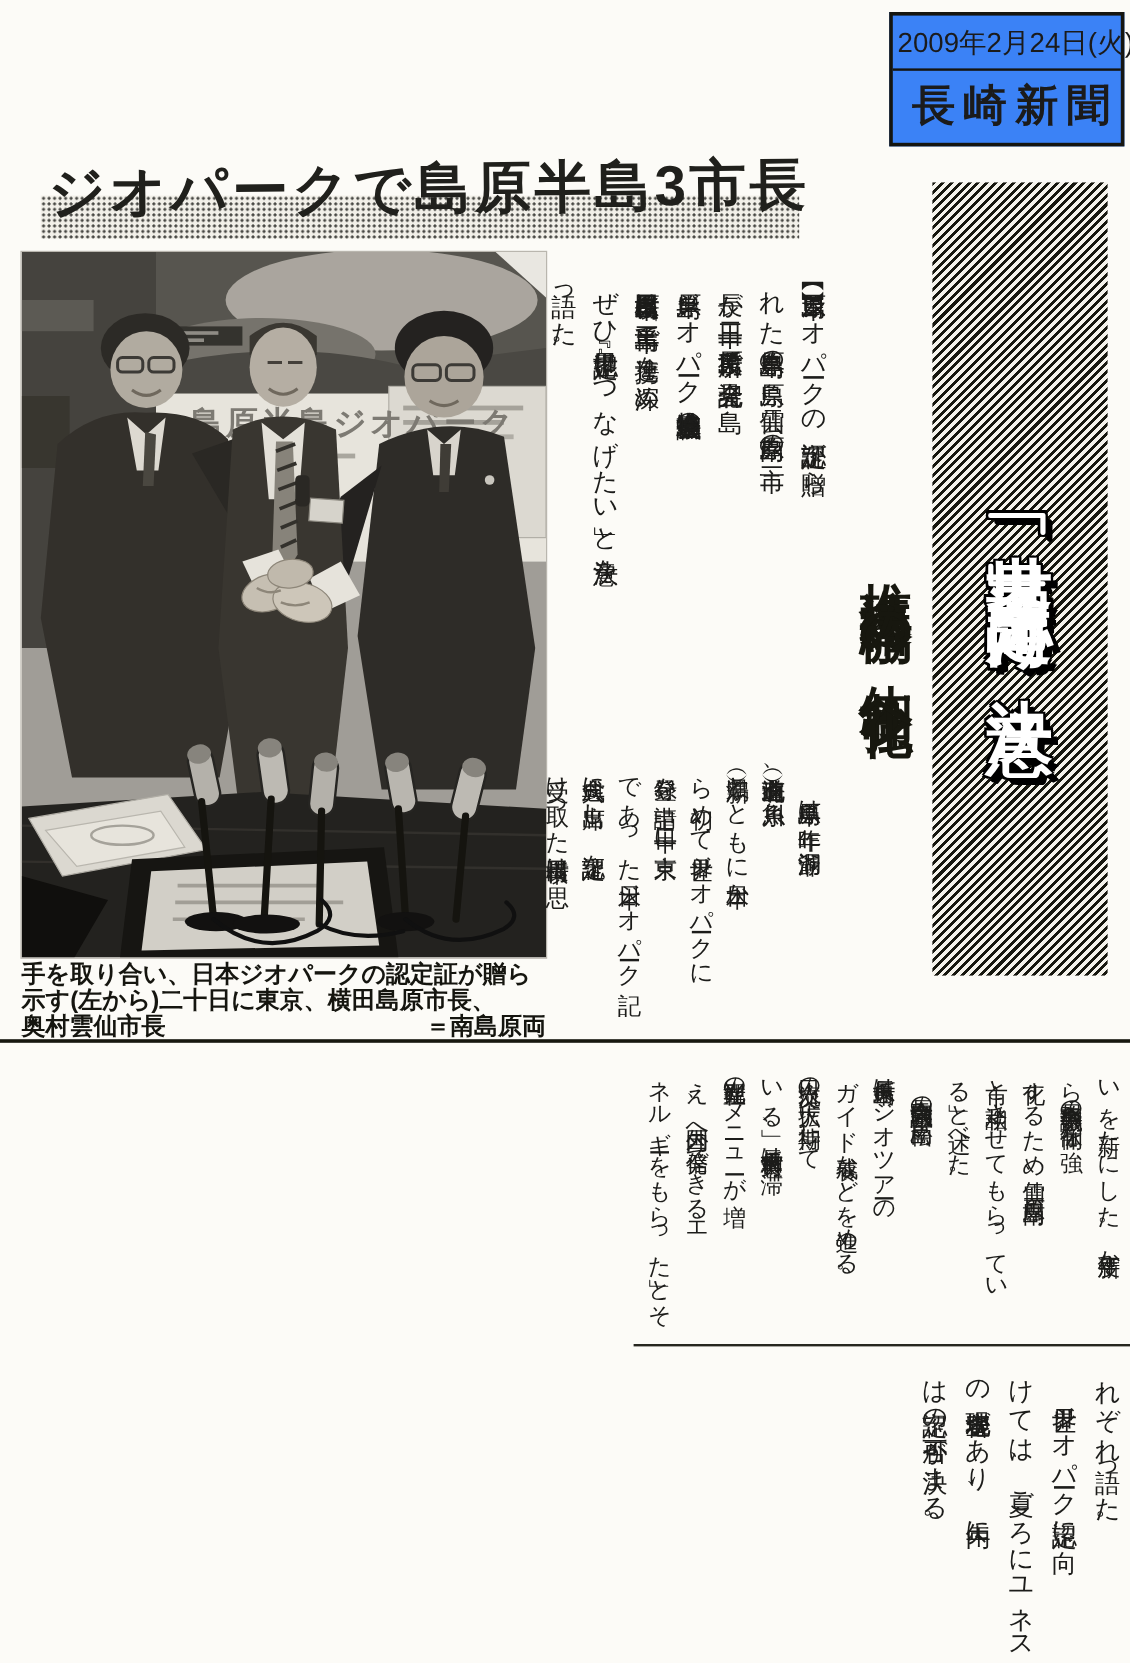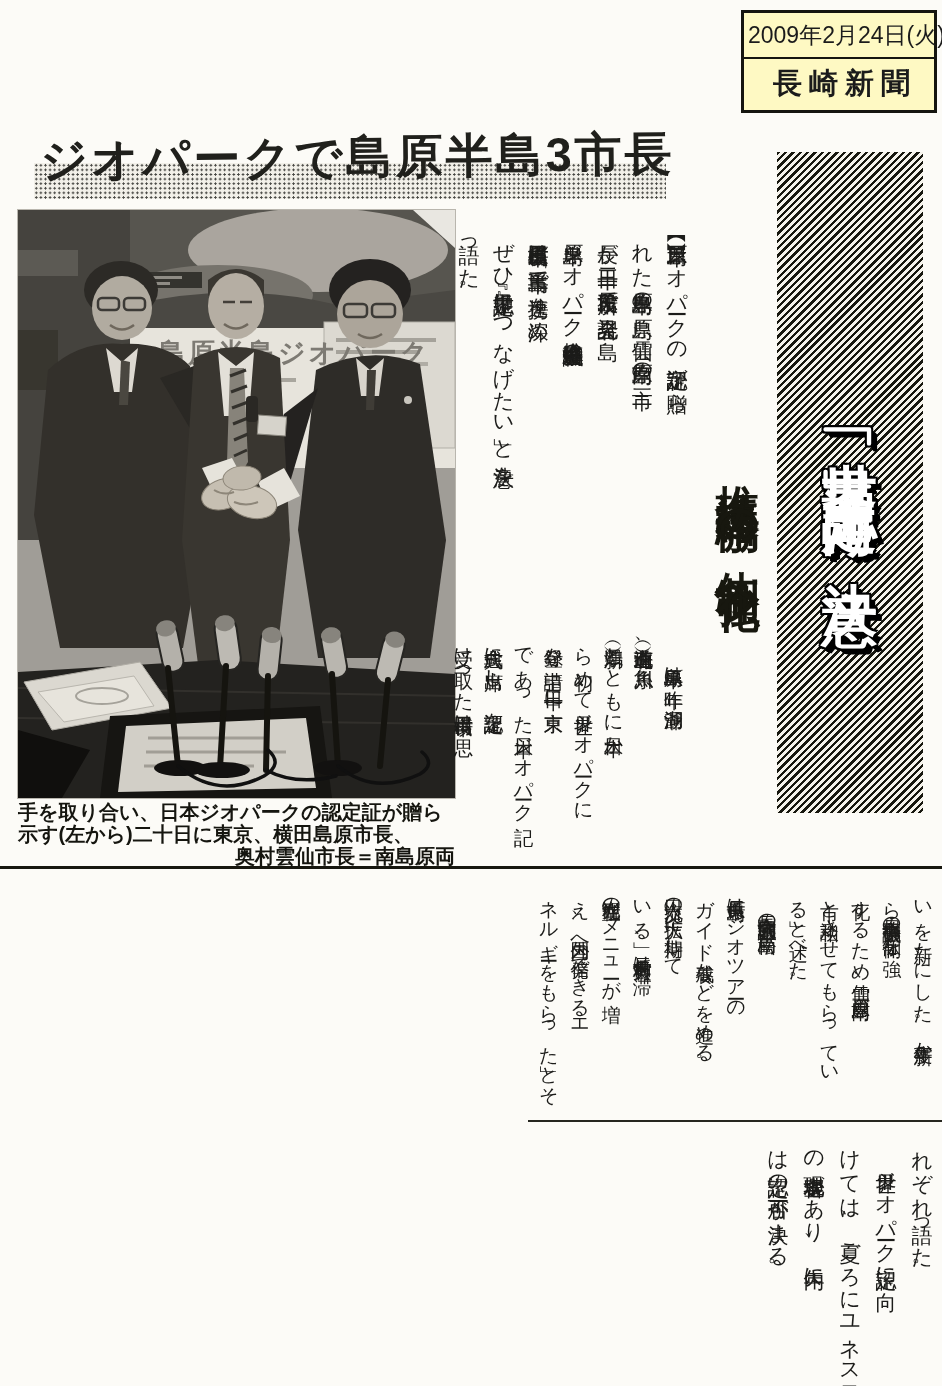--- a/index.html
+++ b/index.html
@@ -5,28 +5,28 @@
   html,body{margin:0;padding:0;background:#e8e6e2;}
   .page{
     position:relative;width:942px;height:1386px;margin:0 auto;
     background:#fcfbf7;overflow:hidden;
     font-family:"Liberation Sans","DejaVu Sans",sans-serif;
     color:#1b1b1b;
   }
   
   .date-box{
     position:absolute;left:741px;top:10px;width:190px;
-    border:3px solid #15150f;background:#fef9c3;
+    border:3px solid #15150f;background:#3b82f6;
   }
   .date-line{
     font-size:23px;font-weight:500;text-align:center;
     padding:7px 4px 6px 4px;border-bottom:2px solid #15150f;letter-spacing:0px;white-space:nowrap;
   }
   .paper-line{
-    font-size:29px;font-weight:800;text-align:center;
+    font-size:36px;font-weight:800;text-align:center;
     padding:5px 4px 6px 16px;letter-spacing:7px;white-space:nowrap;
   }
   
   .halftone-band{
     position:absolute;left:34px;top:163px;width:632px;height:36px;
     background-color:#f2f0e9;
     background-image:radial-gradient(circle,#474743 1.15px,transparent 1.3px);
     background-size:4.6px 4.6px;z-index:1;
   }
   .headline{
@@ -34,21 +34,21 @@
     font-size:47px;font-weight:600;letter-spacing:3px;white-space:nowrap;
     color:#20201c;transform:rotate(-0.6deg);
   }
   
   .photo{position:absolute;left:18px;top:210px;width:437px;height:588px;margin:0;outline:1px solid #b9b6ae;}
   
   .caption{
     position:absolute;left:18px;top:801px;width:437px;
     font-size:20px;line-height:22px;font-weight:600;color:#15150f;white-space:nowrap;
   }
-  .cap-last{display:flex;justify-content:flex-end;}
+  .cap-last{display:flex;justify-content:space-between;}
   
   .vhead-band{
     position:absolute;left:777px;top:152px;width:146px;height:661px;
     background:repeating-linear-gradient(135deg,#17170f 0 2.4px,#f5f3ec 2.4px 5.2px);
     display:flex;align-items:center;justify-content:center;z-index:2;
   }
   .vhead{
     writing-mode:vertical-rl;text-orientation:mixed;white-space:nowrap;
     font-size:55px;font-weight:800;letter-spacing:8px;color:#ffffff;
     text-shadow:2px 0 0 #000,-2px 0 0 #000,0 2px 0 #000,0 -2px 0 #000,

